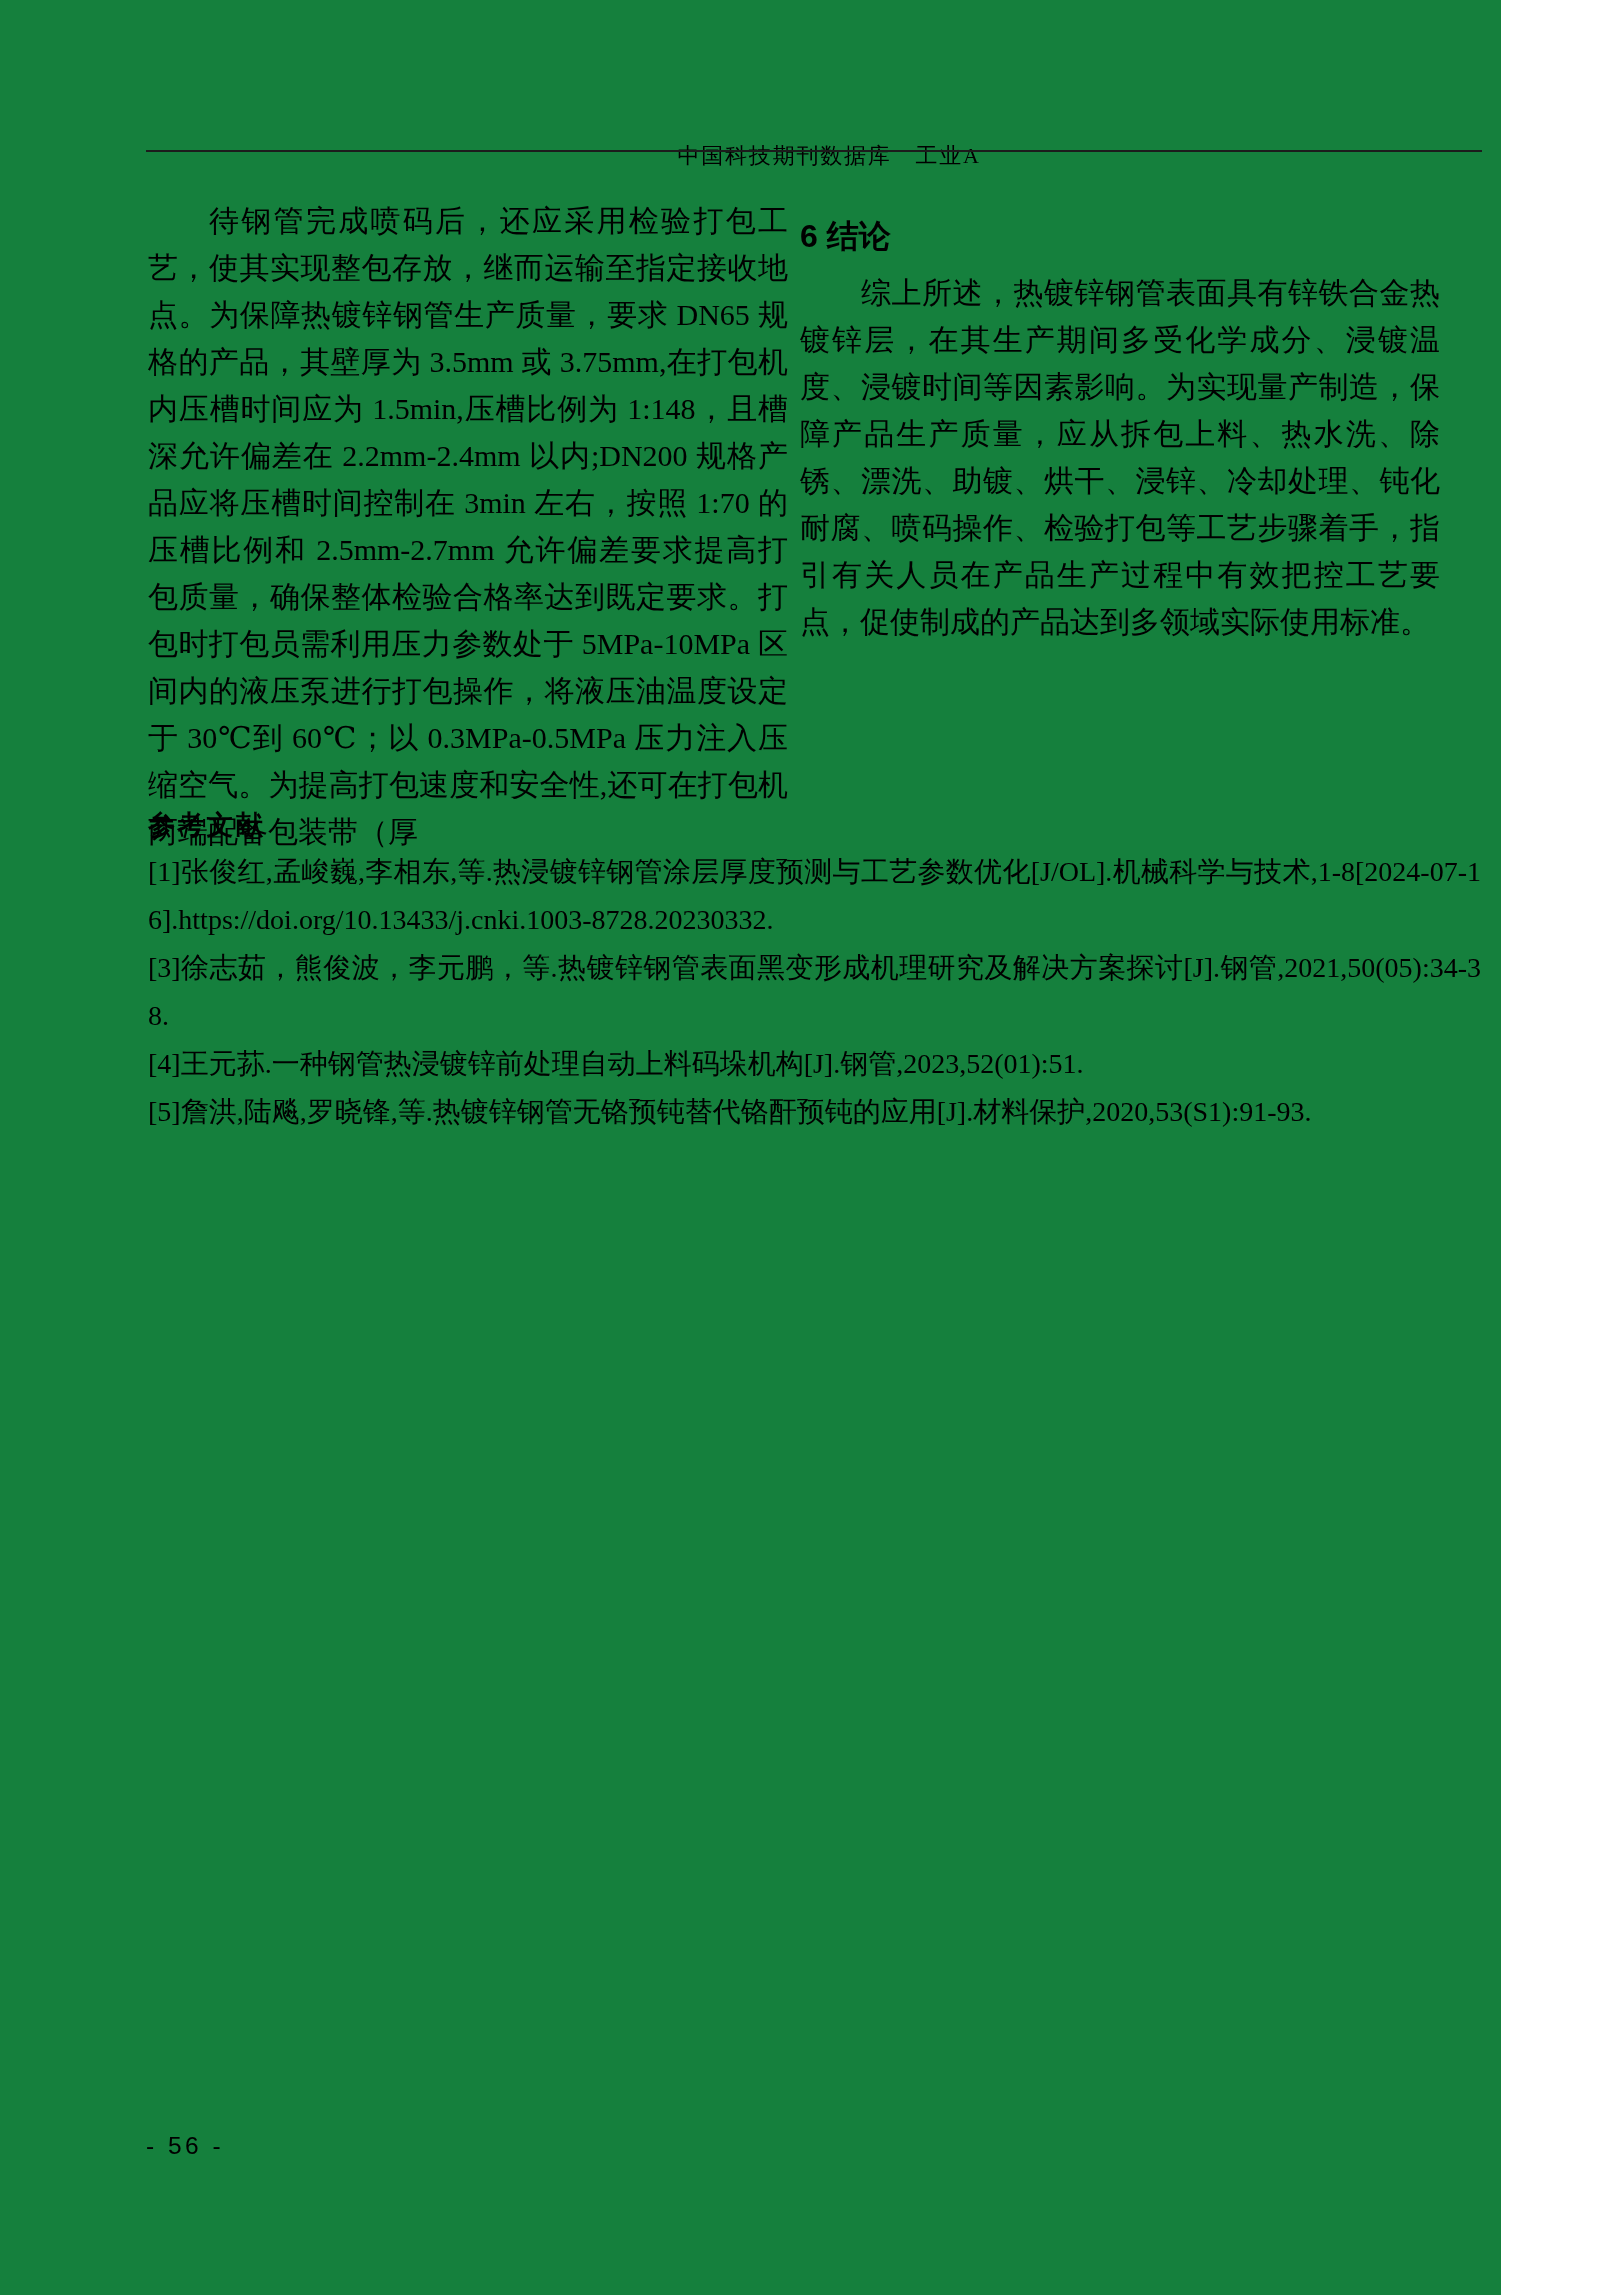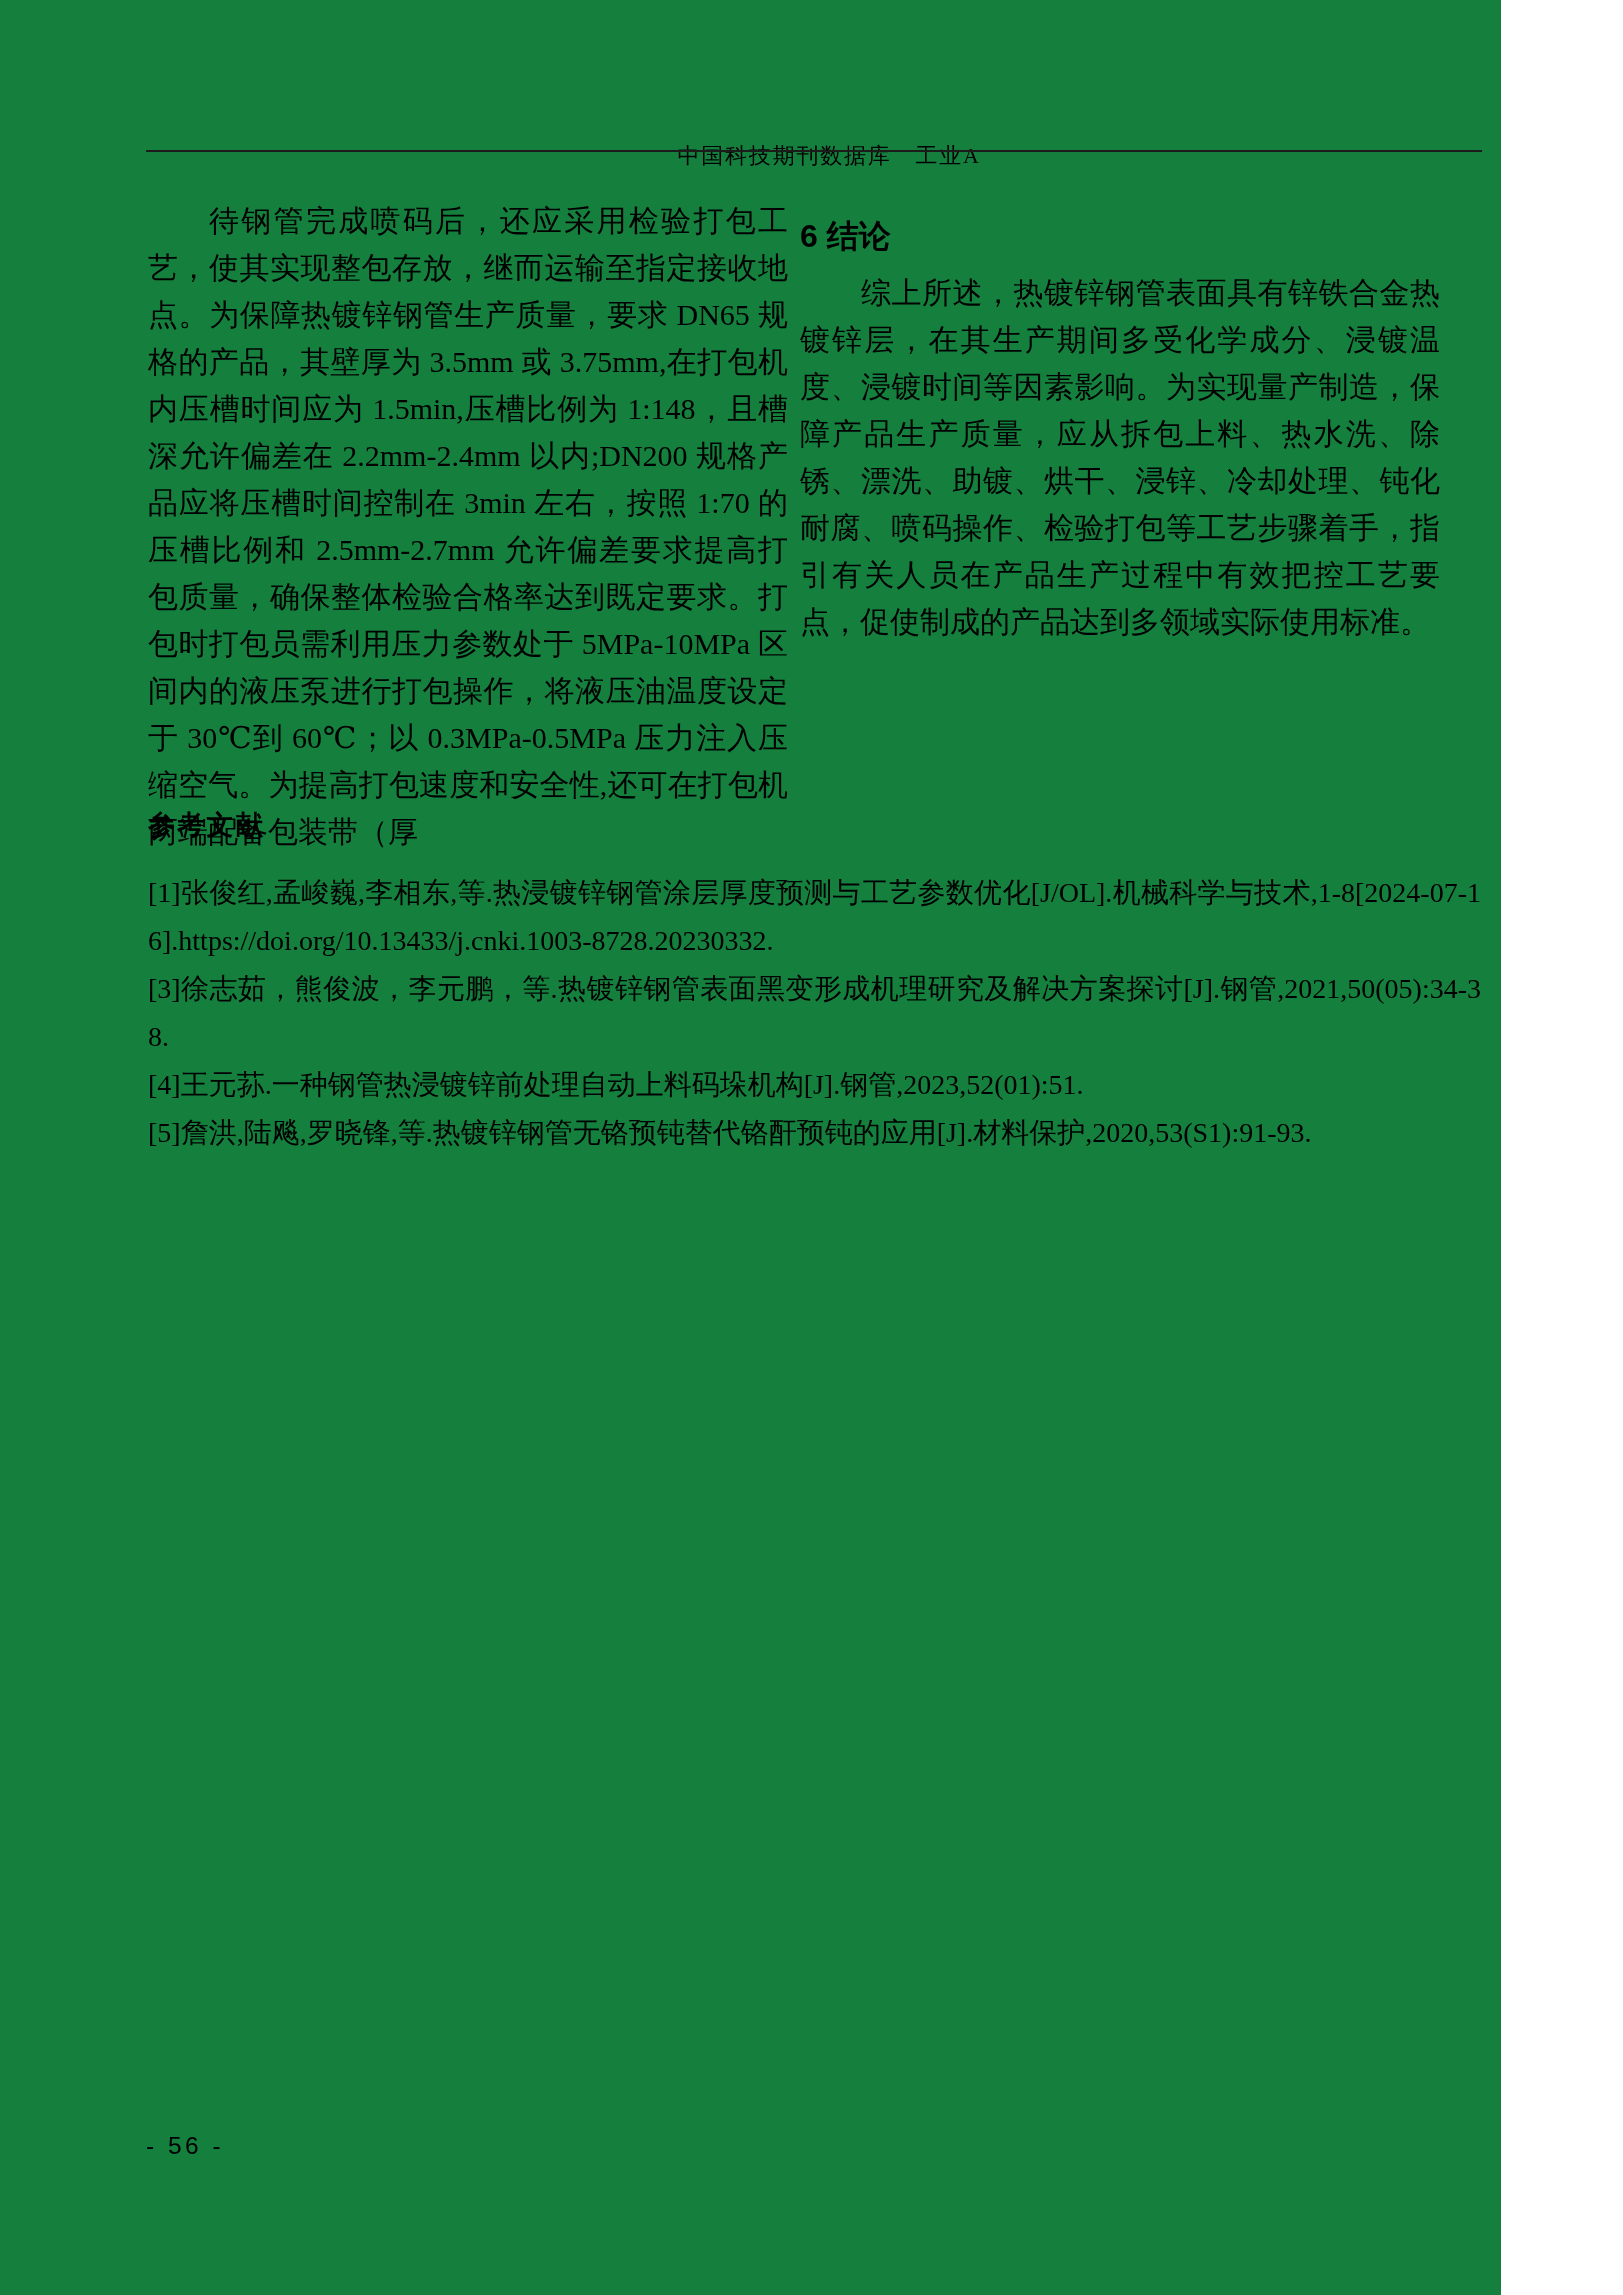--- a/index.html
+++ b/index.html
@@ -65,21 +65,20 @@
     font-size: 27px;
     font-weight: bold;
     font-family: "Liberation Sans", "DejaVu Sans", sans-serif;
     letter-spacing: 2.3px;
   }
   .references {
     position: absolute;
     top: 848px;
     left: 148px;
     width: 1333px;
-    margin-top: 21px;
   }
   .ref-item {
     margin: 0;
     font-size: 28px;
     line-height: 48px;
     text-align: justify;
     text-justify: inter-ideograph;
     word-break: break-all;
   }
   .footer {

